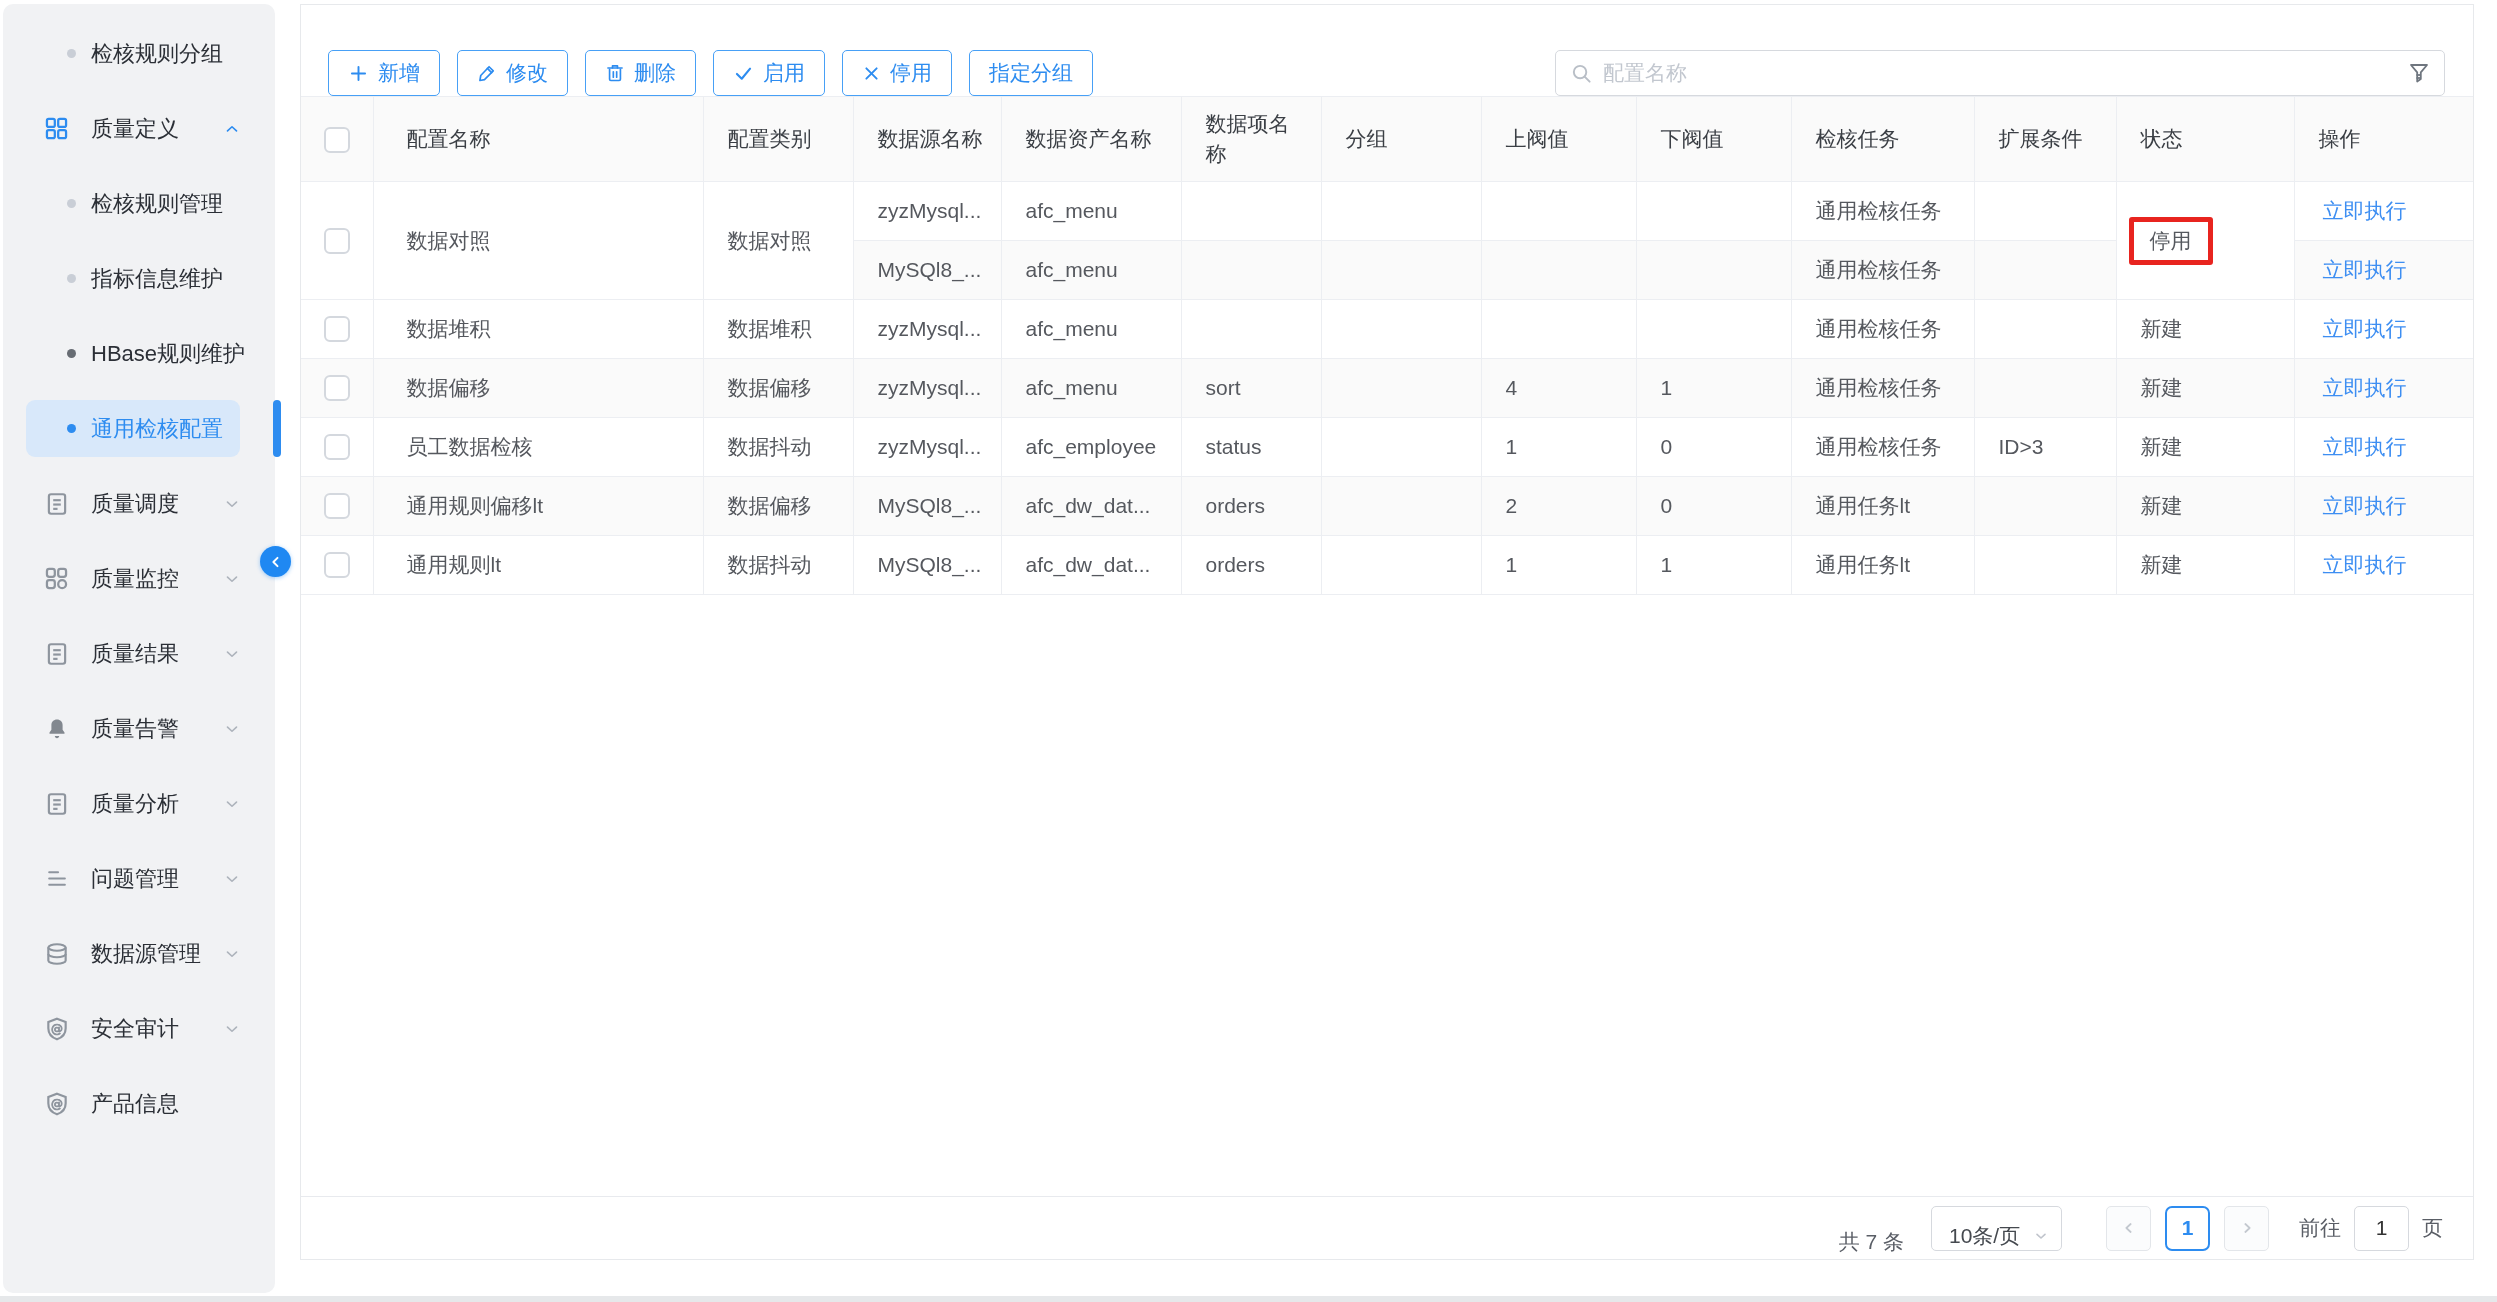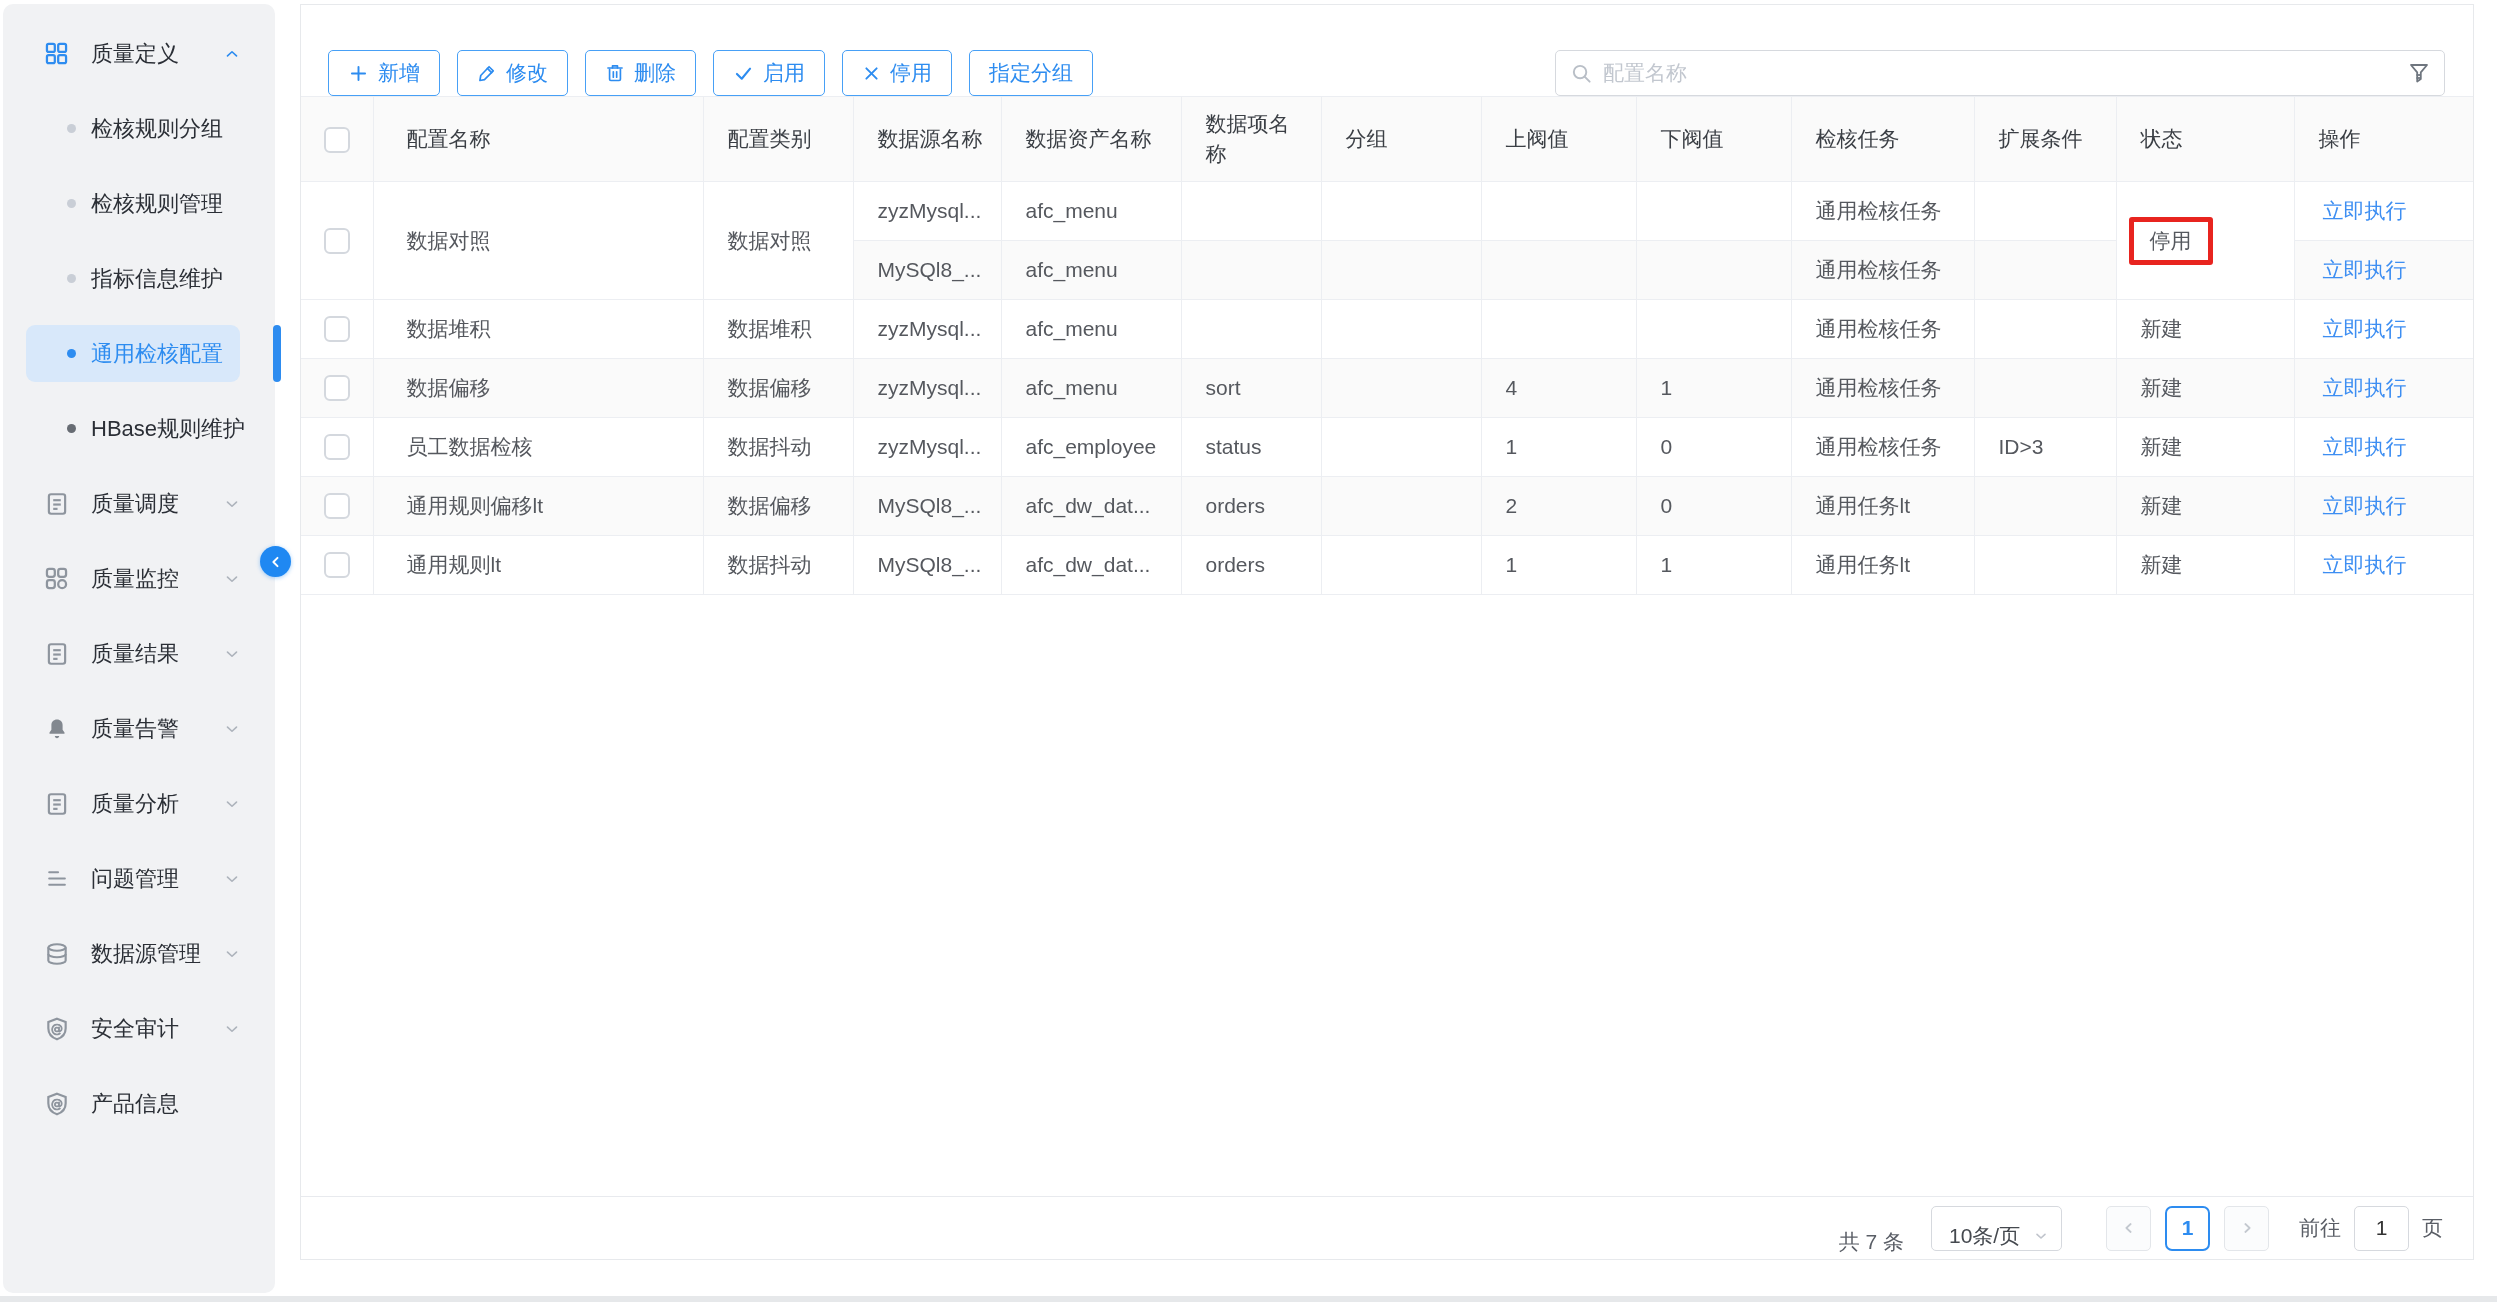--- a/index.html
+++ b/index.html
@@ -135,56 +135,56 @@
     font-family:"Liberation Sans","DejaVu Sans",sans-serif;
   }
   .page-unit { margin-left:13px; }
   svg { display:block; }
 </style>
 </head>
 <body>
 
 <div class="sidebar">
 
+  <div class="menu-item sub-item">
+    <span class="bullet"></span>
+    <span class="mi-label">检核规则分组</span>
+  </div>
+
   <div class="menu-item">
     <span class="mi-icon">
       <svg width="27" height="27" viewBox="0 0 24 24" fill="none" stroke="#2d8cf0" stroke-width="2">
         <rect x="3.5" y="3.5" width="7" height="7" rx="1.5"></rect>
           <rect x="13.5" y="3.5" width="7" height="7" rx="1.5"></rect>
         <rect x="3.5" y="13.5" width="7" height="7" rx="1.5"></rect>
           <rect x="13.5" y="13.5" width="7" height="7" rx="1.5"></rect>
       </svg>
     </span>
     <span class="mi-label">质量定义</span>
     <span class="chevron">
       <svg width="18" height="18" viewBox="0 0 24 24" fill="none" stroke="#2d8cf0" stroke-width="2.2" stroke-linecap="round" stroke-linejoin="round">
           <polyline points="6,14.5 12,9 18,14.5"></polyline>
         </svg>
     </span>
   </div>
-
-  <div class="menu-item sub-item">
-    <span class="bullet"></span>
-    <span class="mi-label">检核规则分组</span>
-  </div>
   <div class="menu-item sub-item">
     <span class="bullet"></span>
     <span class="mi-label">检核规则管理</span>
   </div>
   <div class="menu-item sub-item">
     <span class="bullet"></span>
     <span class="mi-label">指标信息维护</span>
   </div>
+  <div class="menu-item sub-item">
+    <span class="bullet dark"></span>
+    <span class="mi-label">HBase规则维护</span>
+  </div>
   <div class="menu-item sub-item selected">
     <span class="bullet"></span>
     <span class="mi-label">通用检核配置</span>
-  </div>
-  <div class="menu-item sub-item">
-    <span class="bullet dark"></span>
-    <span class="mi-label">HBase规则维护</span>
   </div>
 
   <div class="menu-item">
     <span class="mi-icon">
       <svg width="26" height="26" viewBox="0 0 24 24" fill="none" stroke="#8e959e" stroke-width="2">
         <rect x="4.5" y="3" width="15" height="18" rx="2"></rect>
           <line x1="8.5" y1="8.5" x2="15.5" y2="8.5"></line>
           <line x1="8.5" y1="12.5" x2="15.5" y2="12.5"></line>
           <line x1="8.5" y1="16.5" x2="12.5" y2="16.5"></line>
       </svg>

